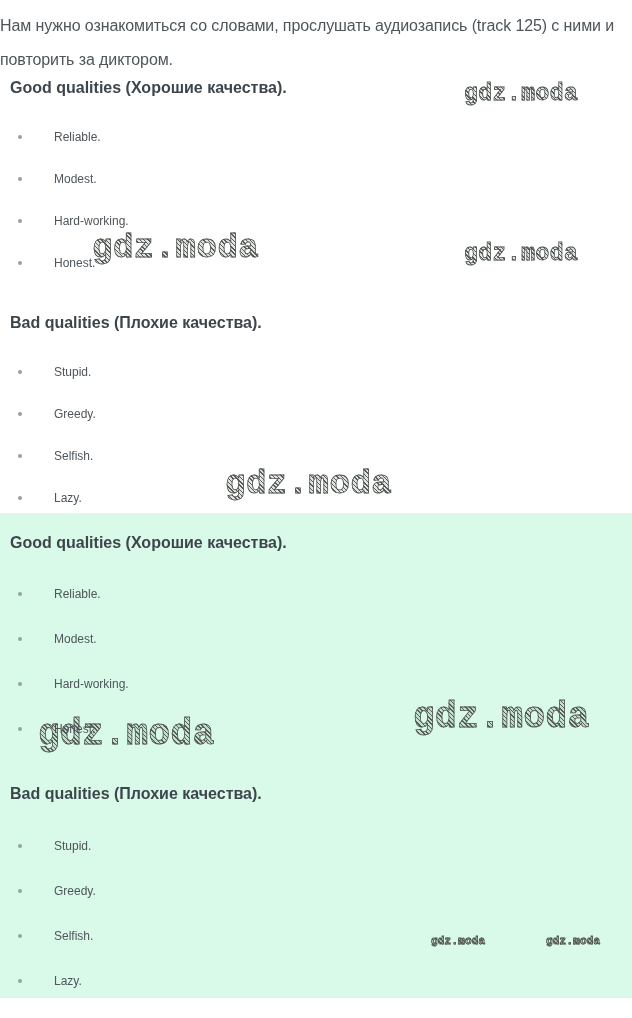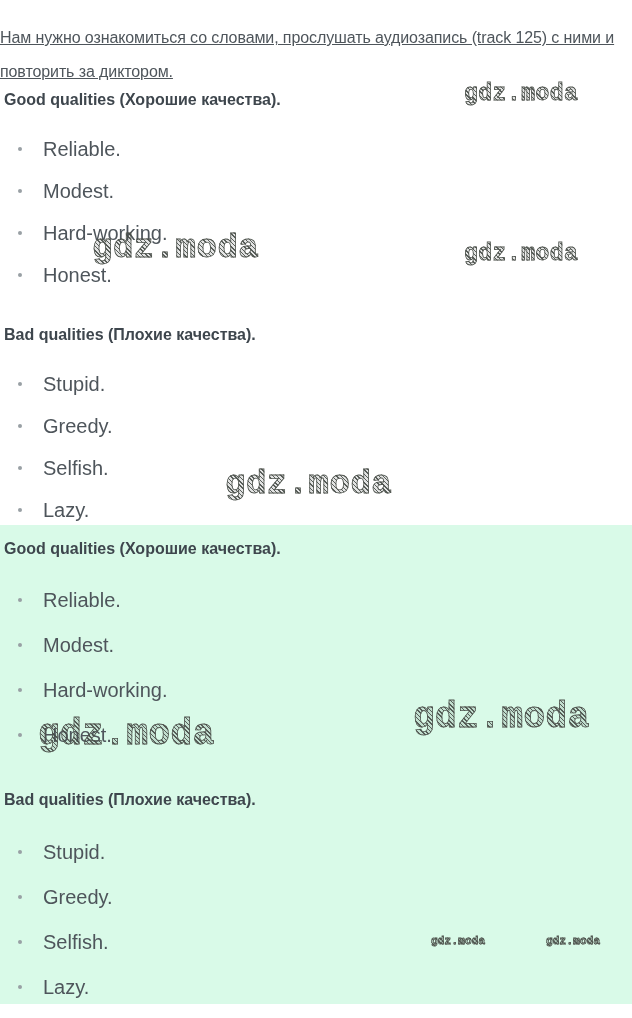--- a/index.html
+++ b/index.html
@@ -12,46 +12,45 @@
     height: 1018px;
     margin: 0 auto;
     background: var(--page-background, #ffffff);
     font-family: "Liberation Sans", sans-serif;
     color: var(--text, #4e555b);
     overflow: hidden;
   }
 
   .intro {
     margin: 0;
-    padding-top: 21px;
+    padding-top: 9px;
     font-size: 16px;
     line-height: 34px;
     letter-spacing: -0.1px;
     color: var(--text, #4e555b);
     max-width: 630px;
-    text-decoration: underline;
   }
 
   .qual-heading {
-    margin: 4px;
+    margin: 10px;
     font-size: 16px;
     line-height: 21px;
     font-weight: 700;
     color: var(--heading, #3e464d);
   }
 
   .qual-list {
     list-style: none;
     margin: 0;
     padding: 0;
   }
   .qual-list li {
     position: relative;
-    padding-left: 43px;
-    font-size: 20px;
+    padding-left: 54px;
+    font-size: 12px;
     line-height: 20px;
     color: var(--text, #525960);
   }
   .qual-list li::before {
     content: "";
     position: absolute;
     left: 18px;
     top: 8px;
     width: 4px;
     height: 4px;

